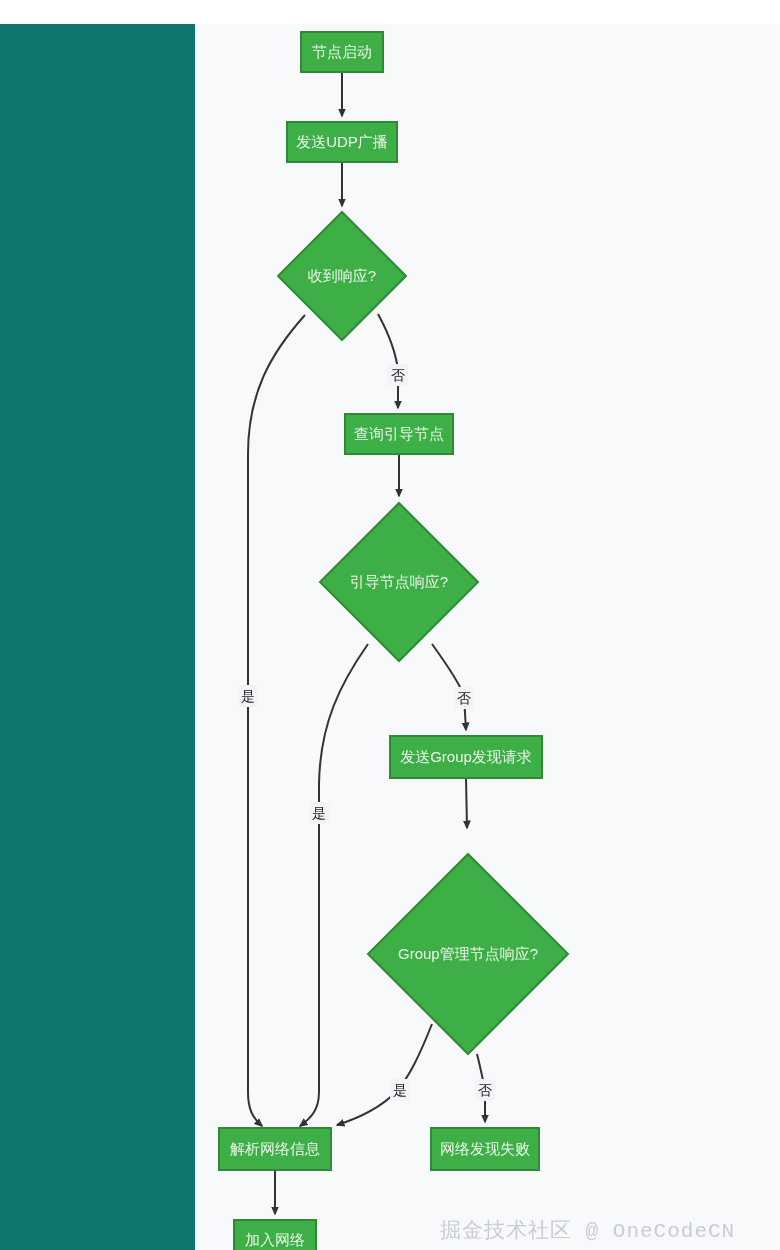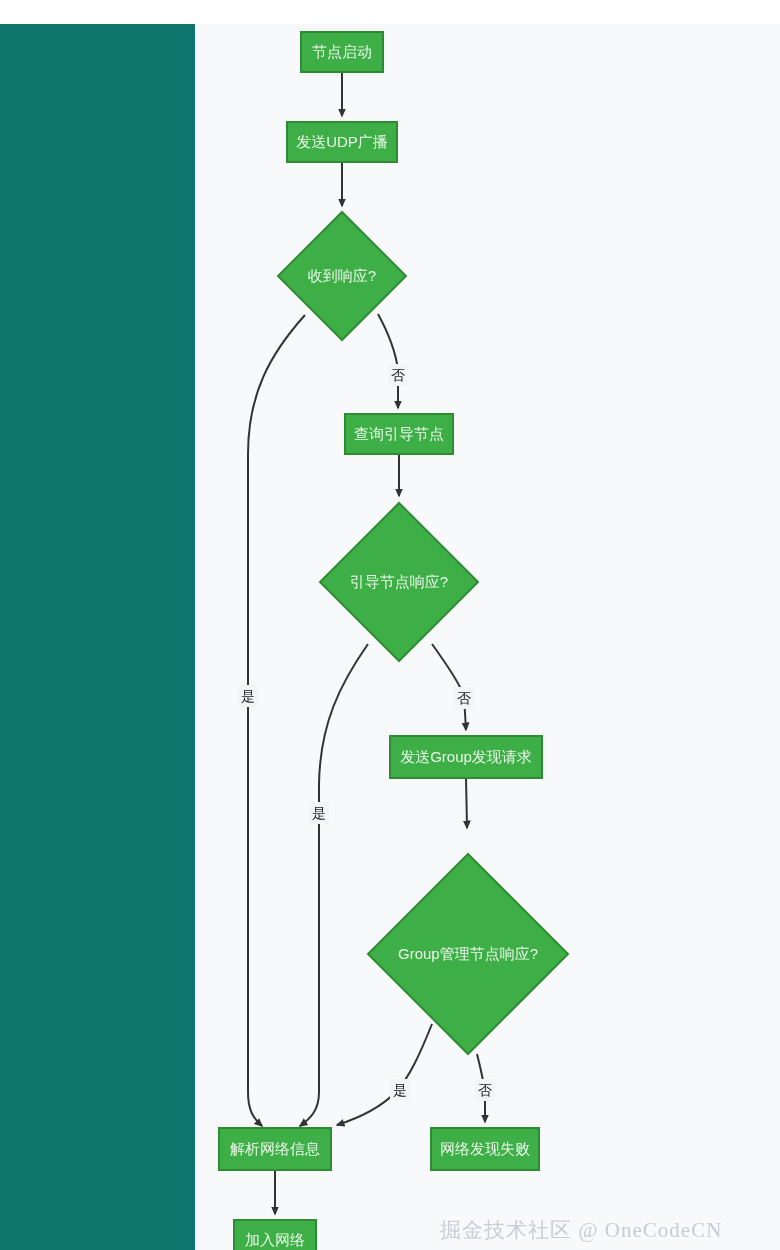--- a/index.html
+++ b/index.html
@@ -61,21 +61,21 @@
     fill: #202020;
     font-family: "Liberation Sans", sans-serif;
     font-size: 14px;
     text-anchor: middle;
     dominant-baseline: middle;
   }
   .watermark {
     position: absolute;
     left: 440px;
     top: 1192px;
-    font-family: Liberation Serif, serif;
+    font-family: Liberation Mono, monospace;
     font-size: 21px;
     color: #c8ccd4;
     letter-spacing: 1px;
     white-space: nowrap;
     user-select: none;
   }
 </style>
 </head>
 <body>
 

